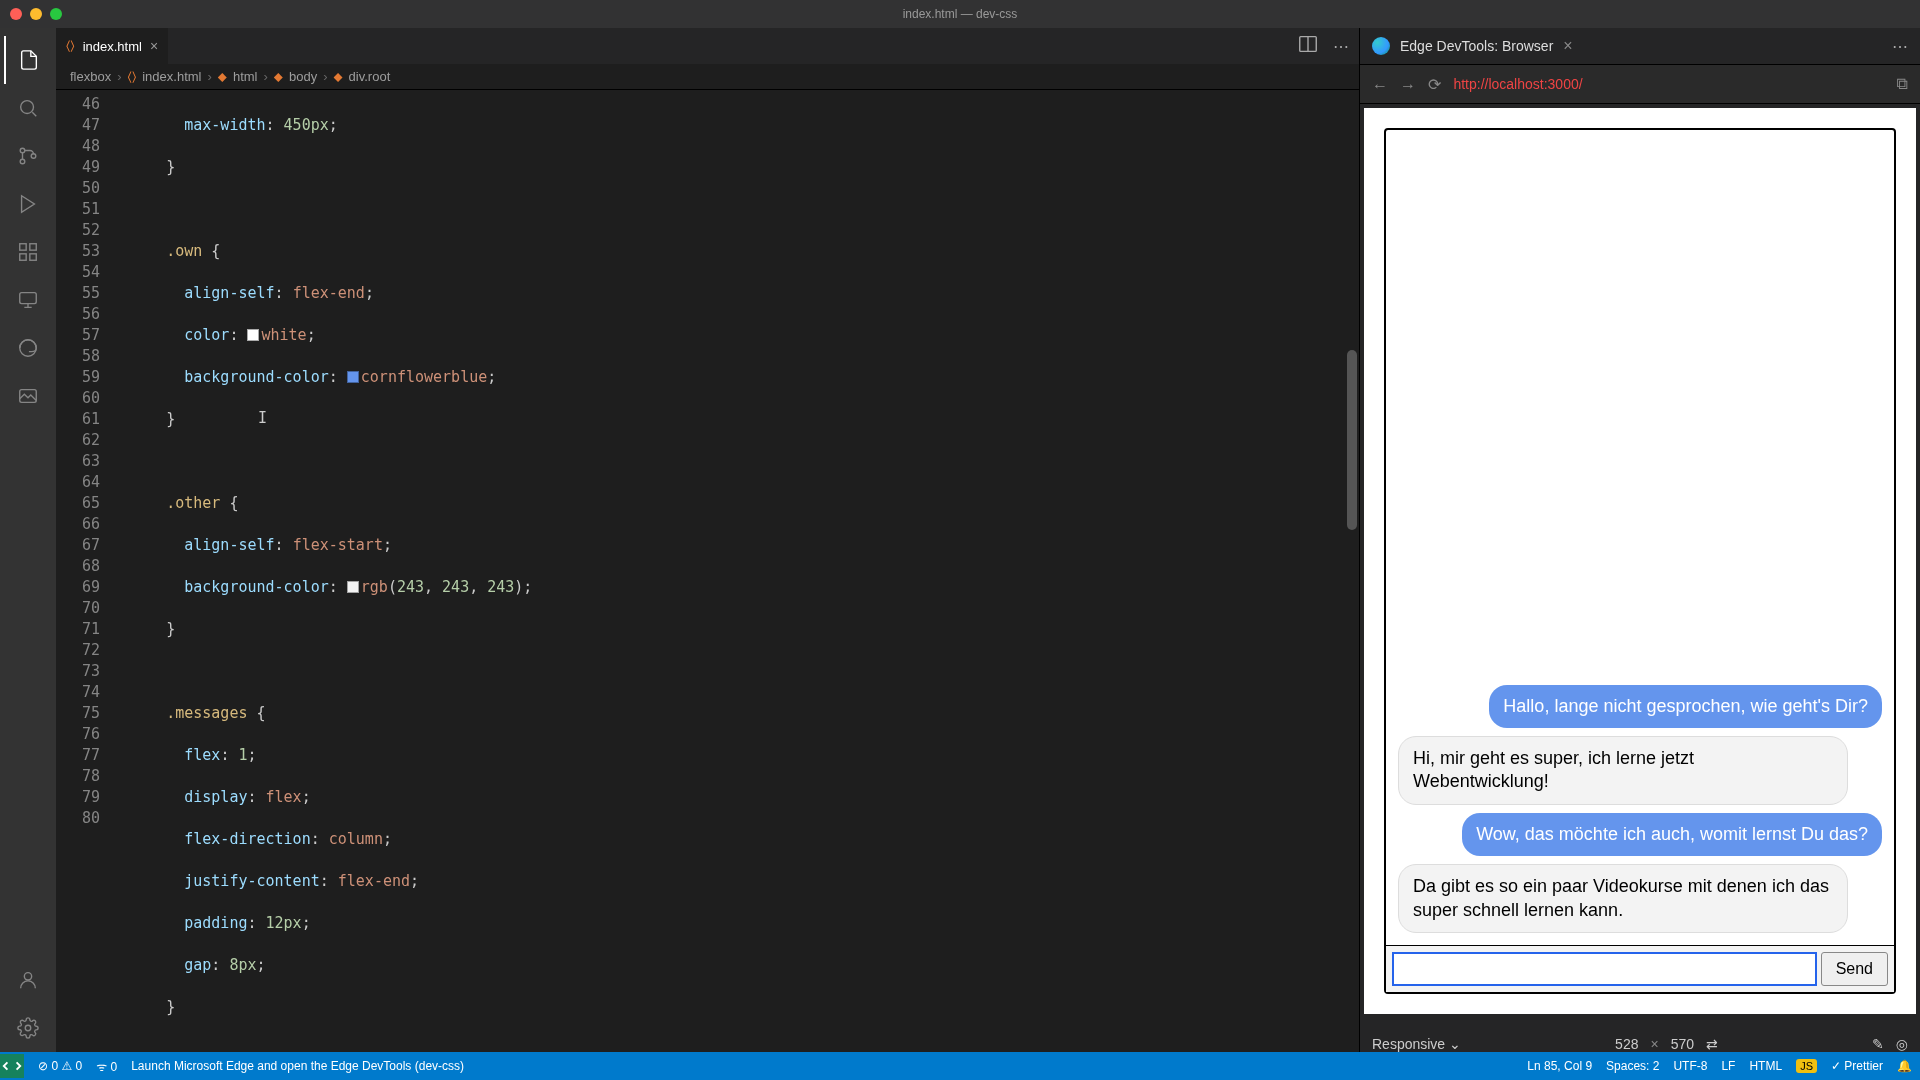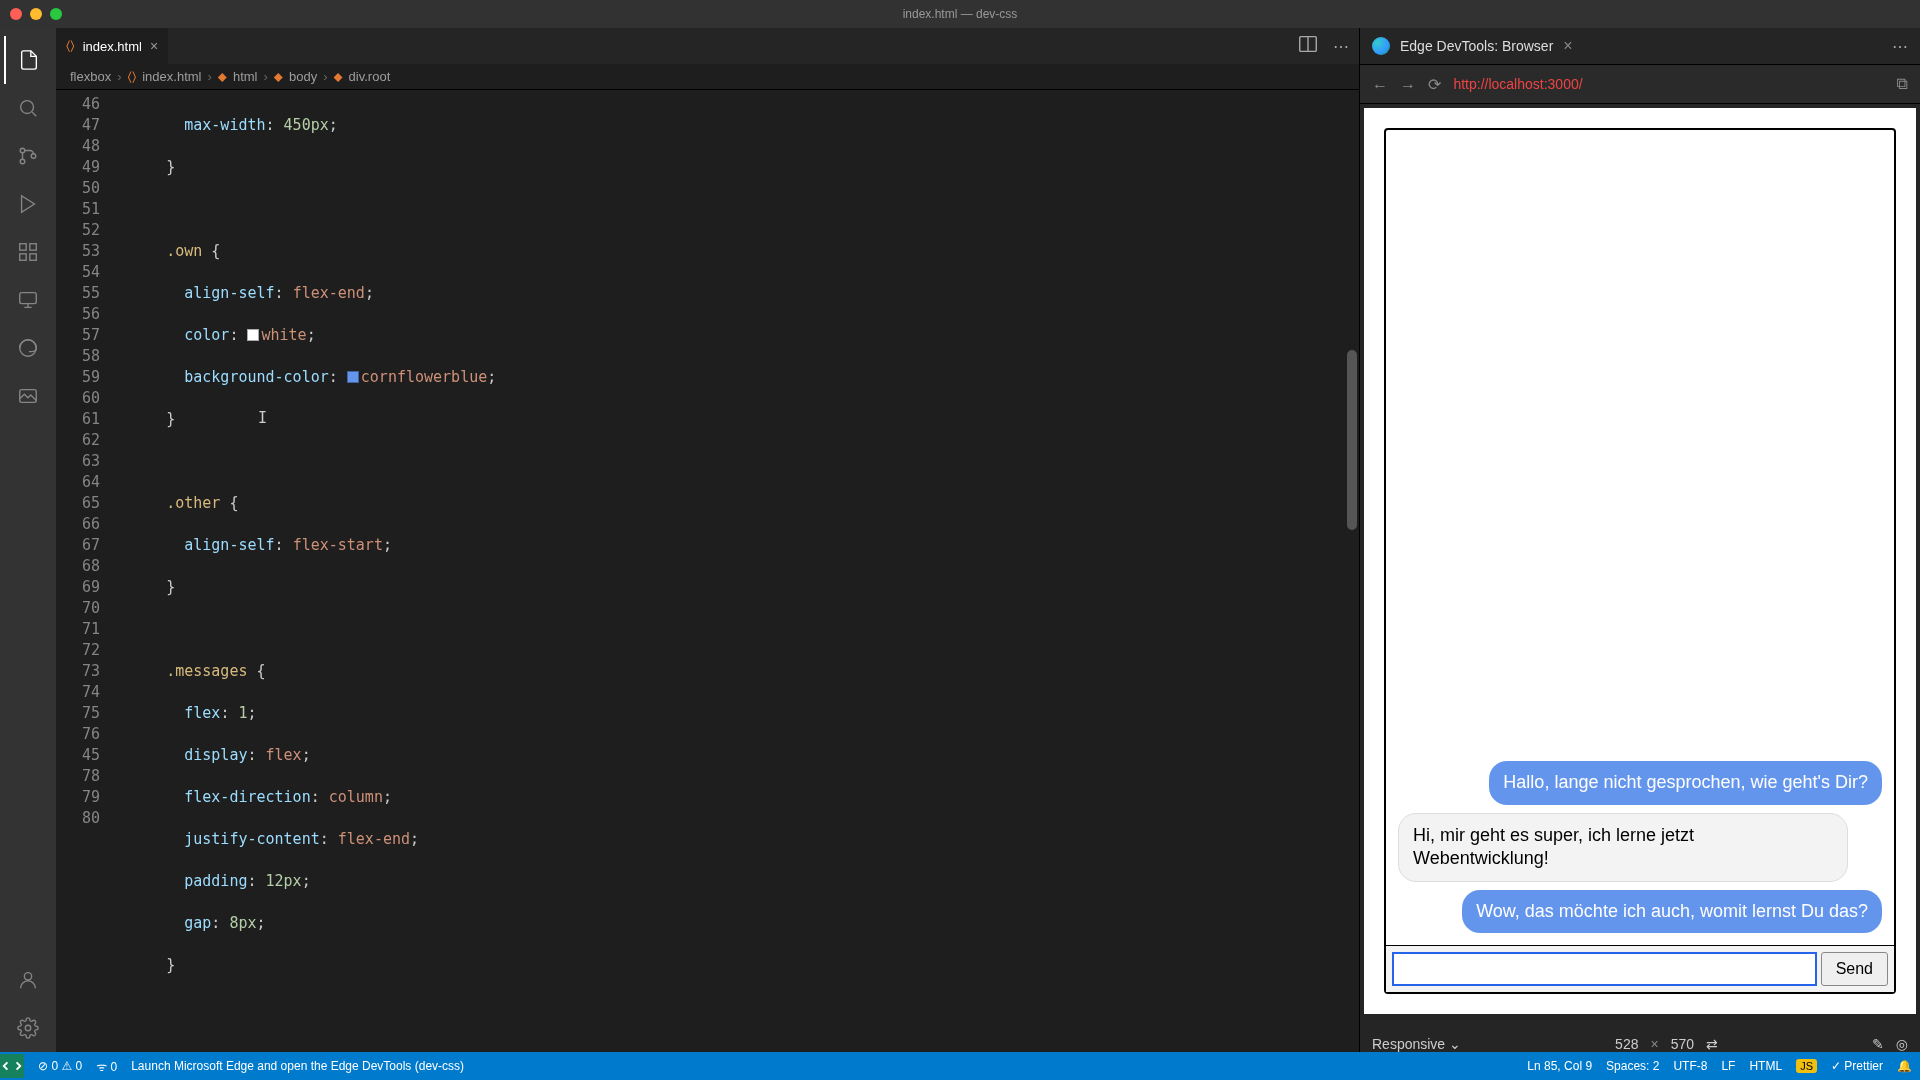--- a/index.html
+++ b/index.html
@@ -292,37 +292,38 @@
           <div>67</div>
           <div>68</div>
           <div>69</div>
           <div>70</div>
           <div>71</div>
           <div>72</div>
           <div>73</div>
           <div>74</div>
           <div>75</div>
           <div>76</div>
-          <div>45</div>
+          <div>77</div>
           <div>78</div>
           <div>79</div>
           <div>80</div>
       </div>
       <div class="code-text">
 <div>        <span class="prop">max-width</span>: <span class="num">450px</span>;</div>
 <div>      }</div>
 <div> </div>
 <div>      <span class="sel">.own</span> {</div>
 <div>        <span class="prop">align-self</span>: <span class="val">flex-end</span>;</div>
 <div>        <span class="prop">color</span>: <span class="colorbox" style="background:#fff"></span><span class="val">white</span>;</div>
 <div>        <span class="prop">background-color</span>: <span class="colorbox" style="background:#6495ed"></span><span class="val">cornflowerblue</span>;</div>
 <div>      }</div>
 <div> </div>
 <div>      <span class="sel">.other</span> {</div>
 <div>        <span class="prop">align-self</span>: <span class="val">flex-start</span>;</div>
+<div>        <span class="prop">background-color</span>: <span class="colorbox" style="background:#f3f3f3"></span><span class="val">rgb</span>(<span class="num">243</span>, <span class="num">243</span>, <span class="num">243</span>);</div>
 <div>      }</div>
 <div> </div>
 <div>      <span class="sel">.messages</span> {</div>
 <div>        <span class="prop">flex</span>: <span class="num">1</span>;</div>
 <div>        <span class="prop">display</span>: <span class="val">flex</span>;</div>
 <div>        <span class="prop">flex-direction</span>: <span class="val">column</span>;</div>
 <div>        <span class="prop">justify-content</span>: <span class="val">flex-end</span>;</div>
 <div>        <span class="prop">padding</span>: <span class="num">12px</span>;</div>
 <div>        <span class="prop">gap</span>: <span class="num">8px</span>;</div>
 <div>      }</div>
@@ -359,20 +360,21 @@
       <span class="url">http://localhost:3000/</span>
       <span class="nav">⧉</span>
     </div>
     <div class="preview-frame">
       <div class="preview-inner">
         <div class="preview-border">
           <div class="chat-messages">
             <div class="bubble own">Hallo, lange nicht gesprochen, wie geht's Dir?</div>
             <div class="bubble other">Hi, mir geht es super, ich lerne jetzt Webentwicklung!</div>
             <div class="bubble own">Wow, das möchte ich auch, womit lernst Du das?</div>
+            <div class="bubble other">Da gibt es so ein paar Videokurse mit denen ich das super schnell lernen kann.</div>
           </div>
           <div class="chat-input-row">
             <input type="text" style="">
             <button>Send</button>
           </div>
         </div>
       </div>
     </div>
     <div class="dt-footer">
       <span><span>Responsive</span> <span>⌄</span></span>

